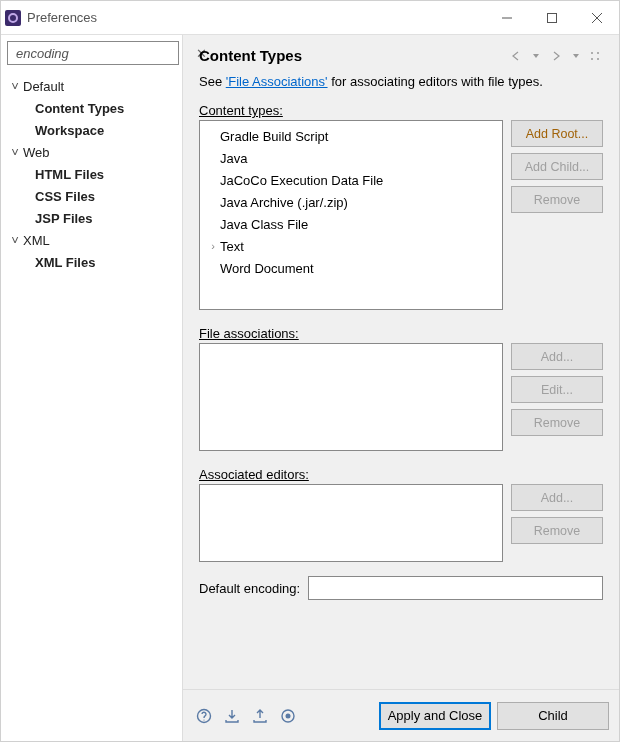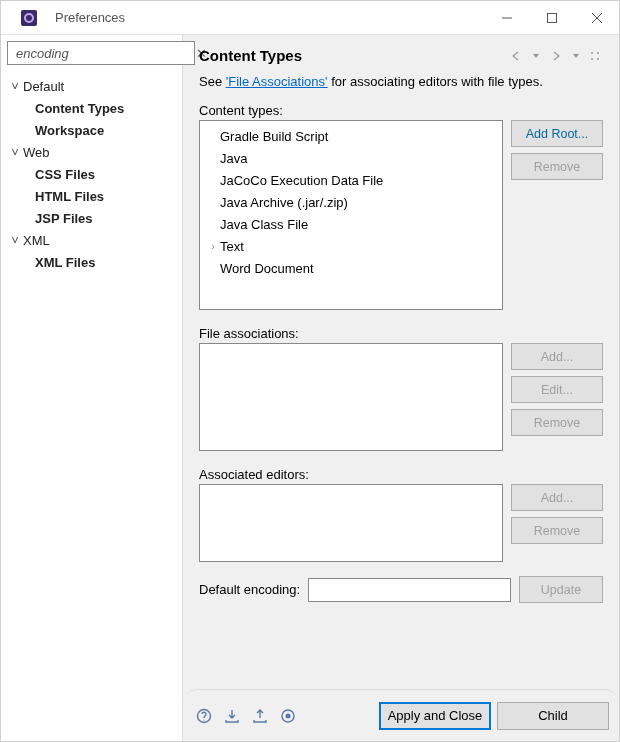--- a/index.html
+++ b/index.html
@@ -6,64 +6,64 @@
   html, body { margin:0; padding:0; }
   body {
     width:620px; height:742px;
     font-family: "Segoe UI", Tahoma, sans-serif;
     font-size:13px;
     background:#f0f0f0;
     color:#000;
     overflow:hidden;
   }
   .window { width:620px; height:742px; background:#f0f0f0; border:1px solid #d0d0d0; display:flex; flex-direction:column; }
-  .titlebar { height:34px; display:flex; align-items:center; padding:0 0 0 20px; background:#fff; border-bottom:1px solid #e0e0e0;gap:12px;}
+  .titlebar { height:34px; display:flex; align-items:center; padding:0 0 0 4px; background:#fff; border-bottom:1px solid #e0e0e0;}
   .titlebar .app-icon { width:16px; height:16px; margin-right:6px; background:#3b2a6b; border-radius:2px; position:relative;}
   .titlebar .app-icon::after{content:"";position:absolute;inset:3px;border:2px solid #c0a8e8;border-radius:50%;}
   .titlebar .title { color:#555; font-size:13px;}
   .win-controls { margin-left:auto; display:flex;}
   .win-btn { width:45px; height:34px; display:flex; align-items:center; justify-content:center; color:#555;}
   .win-btn svg{width:10px;height:10px;stroke:currentColor;stroke-width:1;fill:none;}
 
   .body { flex:1; display:flex; min-height:0;}
   .sidebar { width:182px; background:#fff; border-right:1px solid #ddd; display:flex; flex-direction:column;}
   .search-wrap{ padding:6px 6px 4px 6px;}
-  .search { width:188px; height:24px; border:1px solid #888; display:flex; align-items:center; padding:0 4px 0 6px; background:#fff;}
+  .search { width:172px; height:24px; border:1px solid #888; display:flex; align-items:center; padding:0 4px 0 6px; background:#fff;}
   .search input{ flex:1; border:none; outline:none; font-size:13px; font-style:italic; color:#555; background:transparent;}
   .search .clear{ width:14px;height:14px; color:#666; display:flex;align-items:center;justify-content:center; font-size:13px;}
   .tree { padding:6px 2px; font-size:13px; color:#222; user-select:none;}
   .tree-item { display:flex; align-items:center; height:22px; padding-left:4px;}
   .tree-item .twisty{ width:16px; display:inline-flex; justify-content:center; color:#555;}
   .tree-item .label{ }
   .tree-child { padding-left:32px; font-weight:600; height:22px; display:flex; align-items:center;}
   .tree-item .label{ }
 
   .main { flex:1; display:flex; flex-direction:column; min-width:0;}
   .hdr { display:flex; align-items:center; padding:12px 16px 10px 16px;}
   .hdr h2{ margin:0; font-size:15px; font-weight:700;}
   .hdr-ctrls { margin-left:auto; display:flex; gap:6px; align-items:center; color:#888;}
   .hdr-ctrls .ic{ width:14px;height:14px; display:inline-flex;align-items:center;justify-content:center;}
   .hdr-ctrls svg{stroke:#999;fill:none;stroke-width:1.2;}
   .content { padding:0 16px 0 16px; flex:1; display:flex; flex-direction:column; min-height:0; overflow:hidden;}
   .intro { margin:0 0 8px 0;}
   .intro a{ color:#0066cc; }
-  .section-label{ margin:6px 0 2px 0;}
+  .section-label{ margin:6px 0 2px 0;text-decoration:underline;}
   .row { display:flex; gap:8px;}
   .listbox { background:#fff; border:1px solid #888; flex:1; min-width:0;}
   .listbox.types{ height:190px; padding:4px 0;}
   .listbox .li{ height:22px; display:flex; align-items:center; padding-left:20px;}
   .listbox .li .tw{ width:14px; margin-left:-14px; display:inline-flex; justify-content:center; color:#888; font-size:11px;}
   .btncol { width:92px; display:flex; flex-direction:column; gap:6px;}
-  .btn { height:27px; background:#e1e1e1; border:1px solid #adadad; display:flex; align-items:center; justify-content:center; font-size:12.5px; color:#0369a1;}
+  .btn { height:27px; background:#e1e1e1; border:1px solid #adadad; display:flex; align-items:center; justify-content:center; font-size:12.5px; color:#a16207;}
   .btn.disabled{ color:#a0a0a0;}
   .listbox.small{ height:108px;}
   .listbox.smaller{ height:78px;}
   .enc-row{ display:flex; align-items:center; gap:8px; margin-top:14px;}
   .enc-row .input{ flex:1; height:24px; background:#fff; border:1px solid #888;}
-  .footer{ height:52px; border-top:1px solid #ddd; display:flex; align-items:center; padding:0 10px; gap:6px;border-radius:15px;}
+  .footer{ height:52px; border-top:1px solid #ddd; display:flex; align-items:center; padding:0 10px; gap:6px;}
   .footer .ficon{ width:22px;height:22px; display:flex; align-items:center;justify-content:center; color:#5a7aa5;}
   .footer .ficon svg{stroke:currentColor;fill:none;stroke-width:1.4;}
   .footer .spacer{flex:1;}
   .footer .fbtn{ width:112px; height:28px; background:#e1e1e1; border:1px solid #adadad; display:flex;align-items:center;justify-content:center; font-size:13px;}
   .footer .fbtn.primary{ border:2px solid #0078d7;}
   .vspace{height:10px;}
 </style>
 </head>
 <body>
 
@@ -105,22 +105,22 @@
           <span class="twisty">˅</span>
           <span class="label">Default</span>
         </div>
         <div class="tree-child">Content Types</div>
         <div class="tree-child">Workspace</div>
 
         <div class="tree-item">
           <span class="twisty">˅</span>
           <span class="label">Web</span>
         </div>
+        <div class="tree-child">HTML Files</div>
         <div class="tree-child">CSS Files</div>
-        <div class="tree-child">HTML Files</div>
         <div class="tree-child">JSP Files</div>
 
         <div class="tree-item">
           <span class="twisty">˅</span>
           <span class="label">XML</span>
         </div>
         <div class="tree-child">XML Files</div>
       </div>
     </div>
 
@@ -185,20 +185,21 @@
             <div class="li">
                 <span class="tw">›</span>
                 <span>Text</span>
               </div>
             <div class="li">
                 <span>Word Document</span>
               </div>
           </div>
           <div class="btncol">
             <div class="btn">Add Root...</div>
+            <div class="btn disabled">Add Child...</div>
             <div class="btn disabled">Remove</div>
           </div>
         </div>
 
         <div class="vspace"></div>
         <div class="section-label">File associations:</div>
         <div class="row">
           <div class="listbox small"></div>
           <div class="btncol">
             <div class="btn disabled">Add...</div>
@@ -213,21 +214,20 @@
           <div class="listbox smaller"></div>
           <div class="btncol">
             <div class="btn disabled">Add...</div>
             <div class="btn disabled">Remove</div>
           </div>
         </div>
 
         <div class="enc-row">
           <span>Default encoding:</span>
           <div class="input"></div>
-          <div class="btn disabled" style="width:84px">Update</div>
         </div>
       </div>
 
       <div class="footer">
         <span class="ficon">
             <svg width="16" height="16" viewBox="0 0 16 16">
               <circle cx="8" cy="8" r="6.5"></circle>
               <path d="M6 6 a2 2 0 1 1 3 2 c-1 0.5 -1 1 -1 2"></path>
               <circle cx="8" cy="12" r="0.6" fill="currentColor" stroke="none"></circle>
             </svg>

